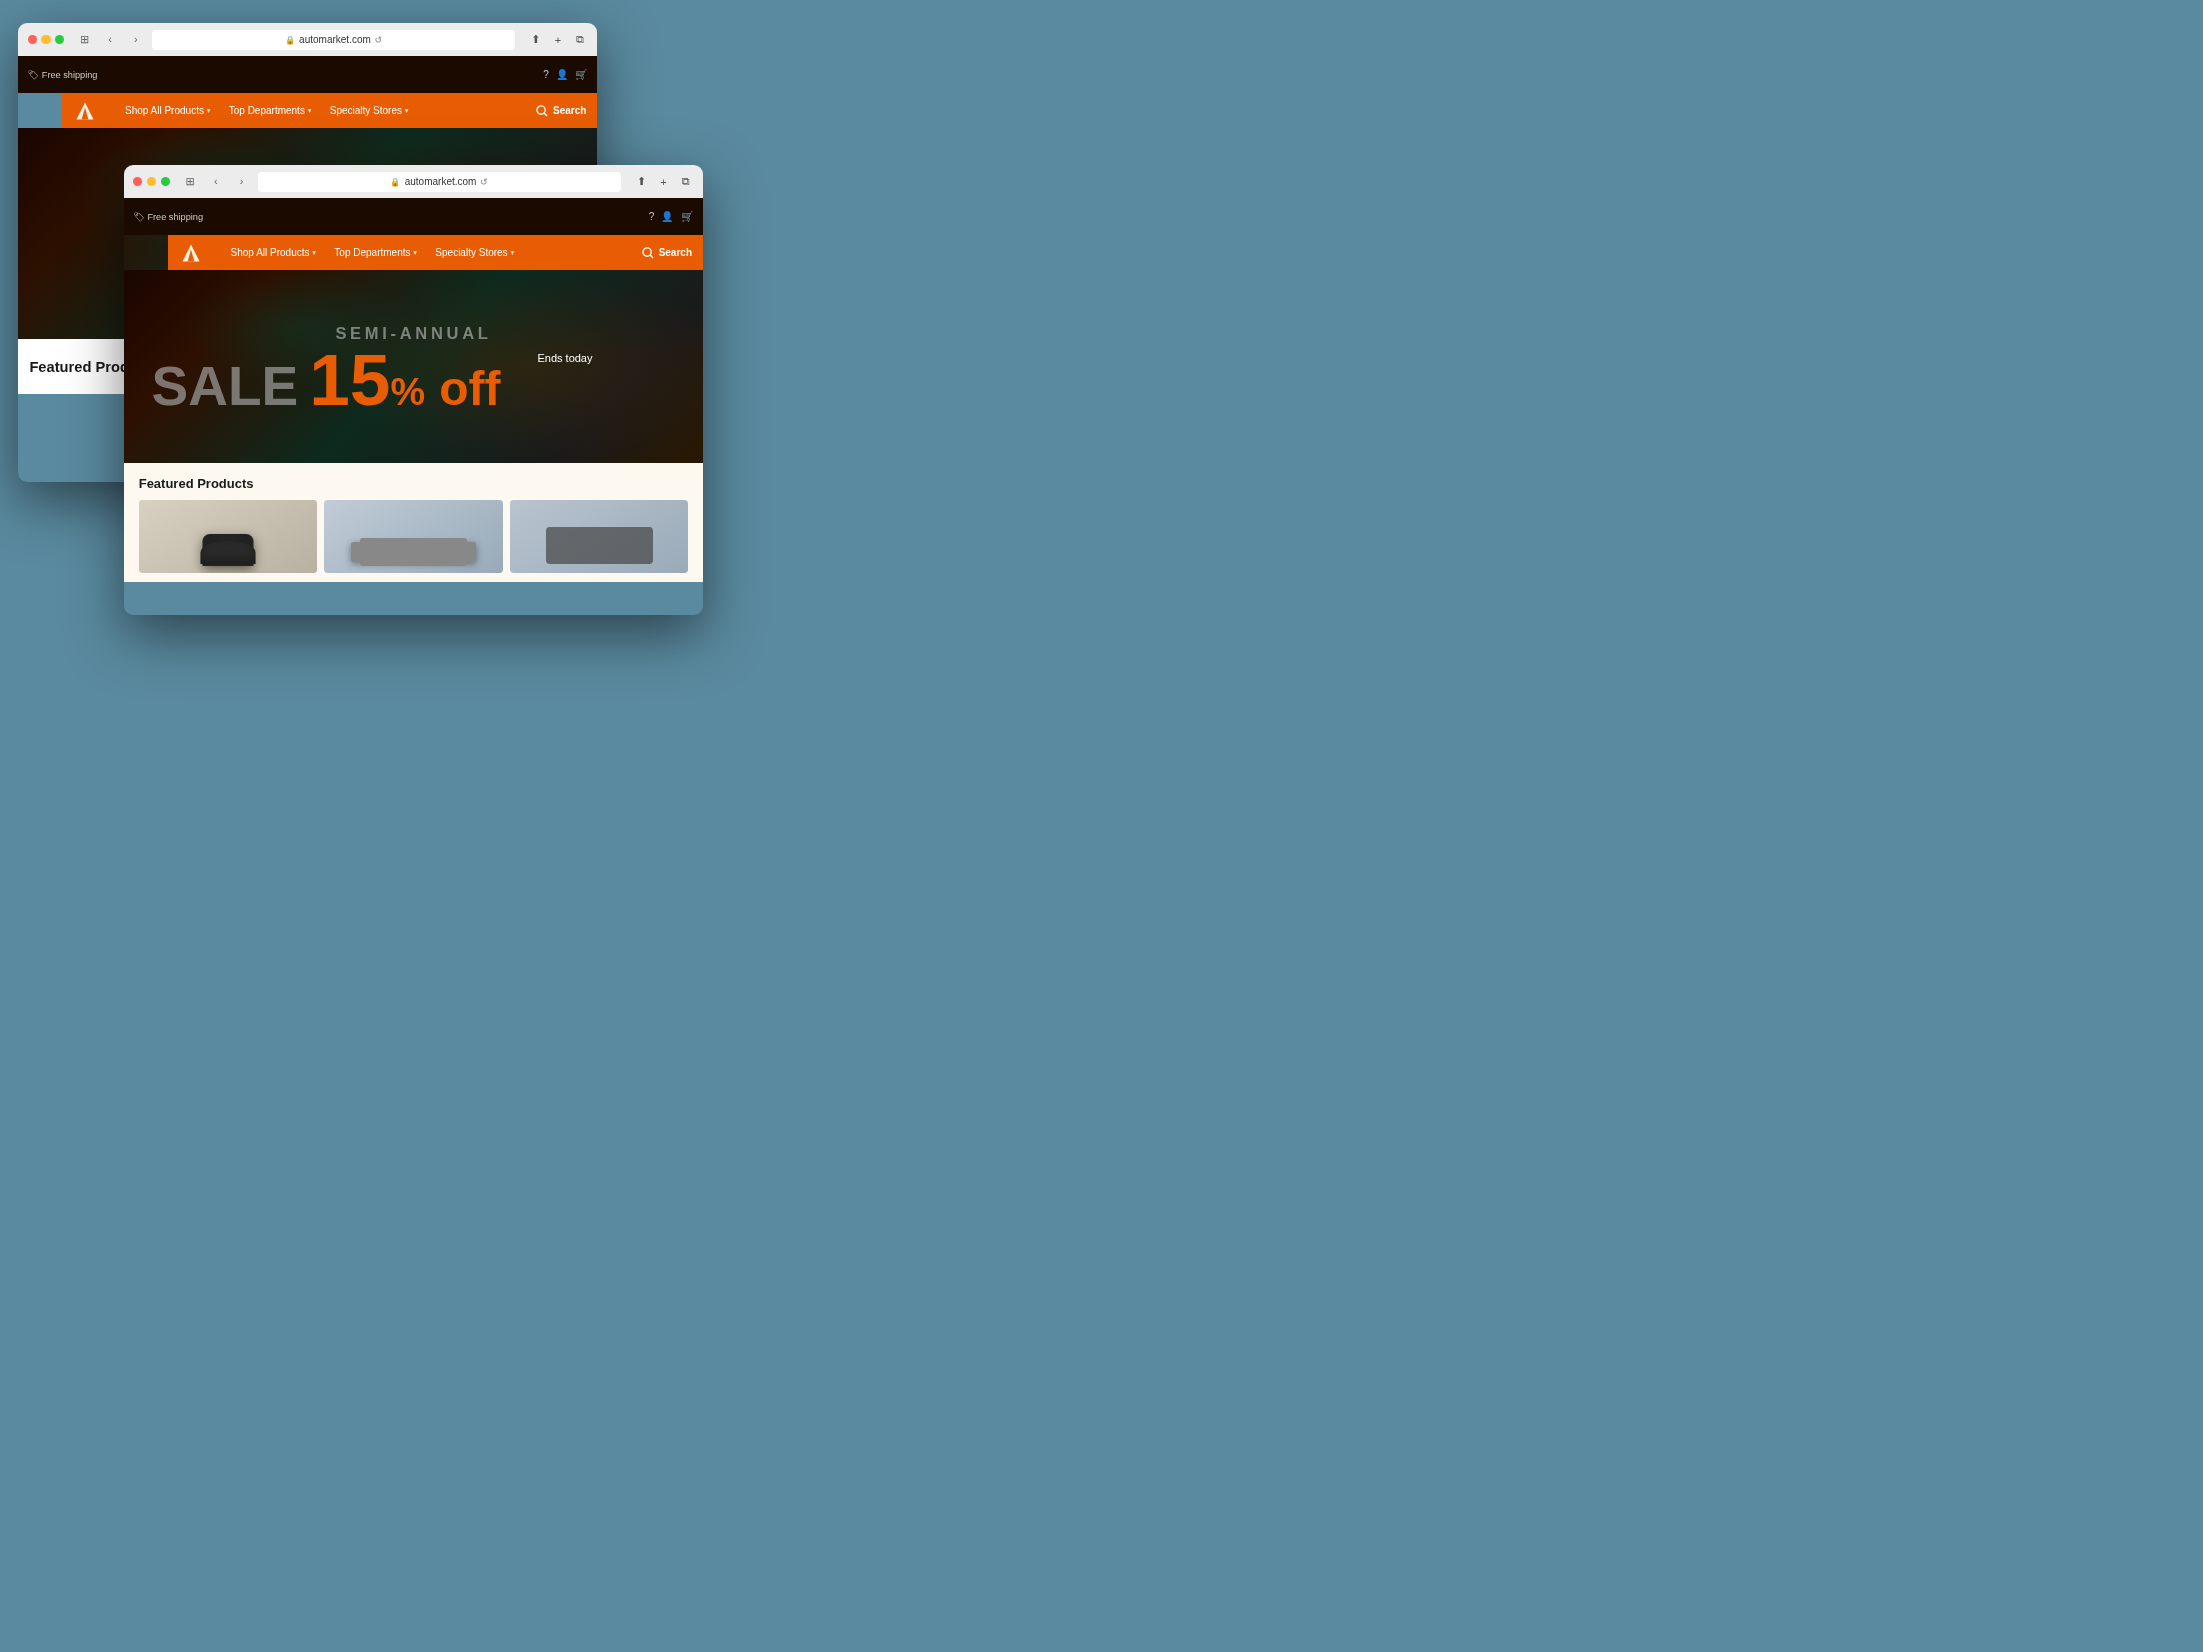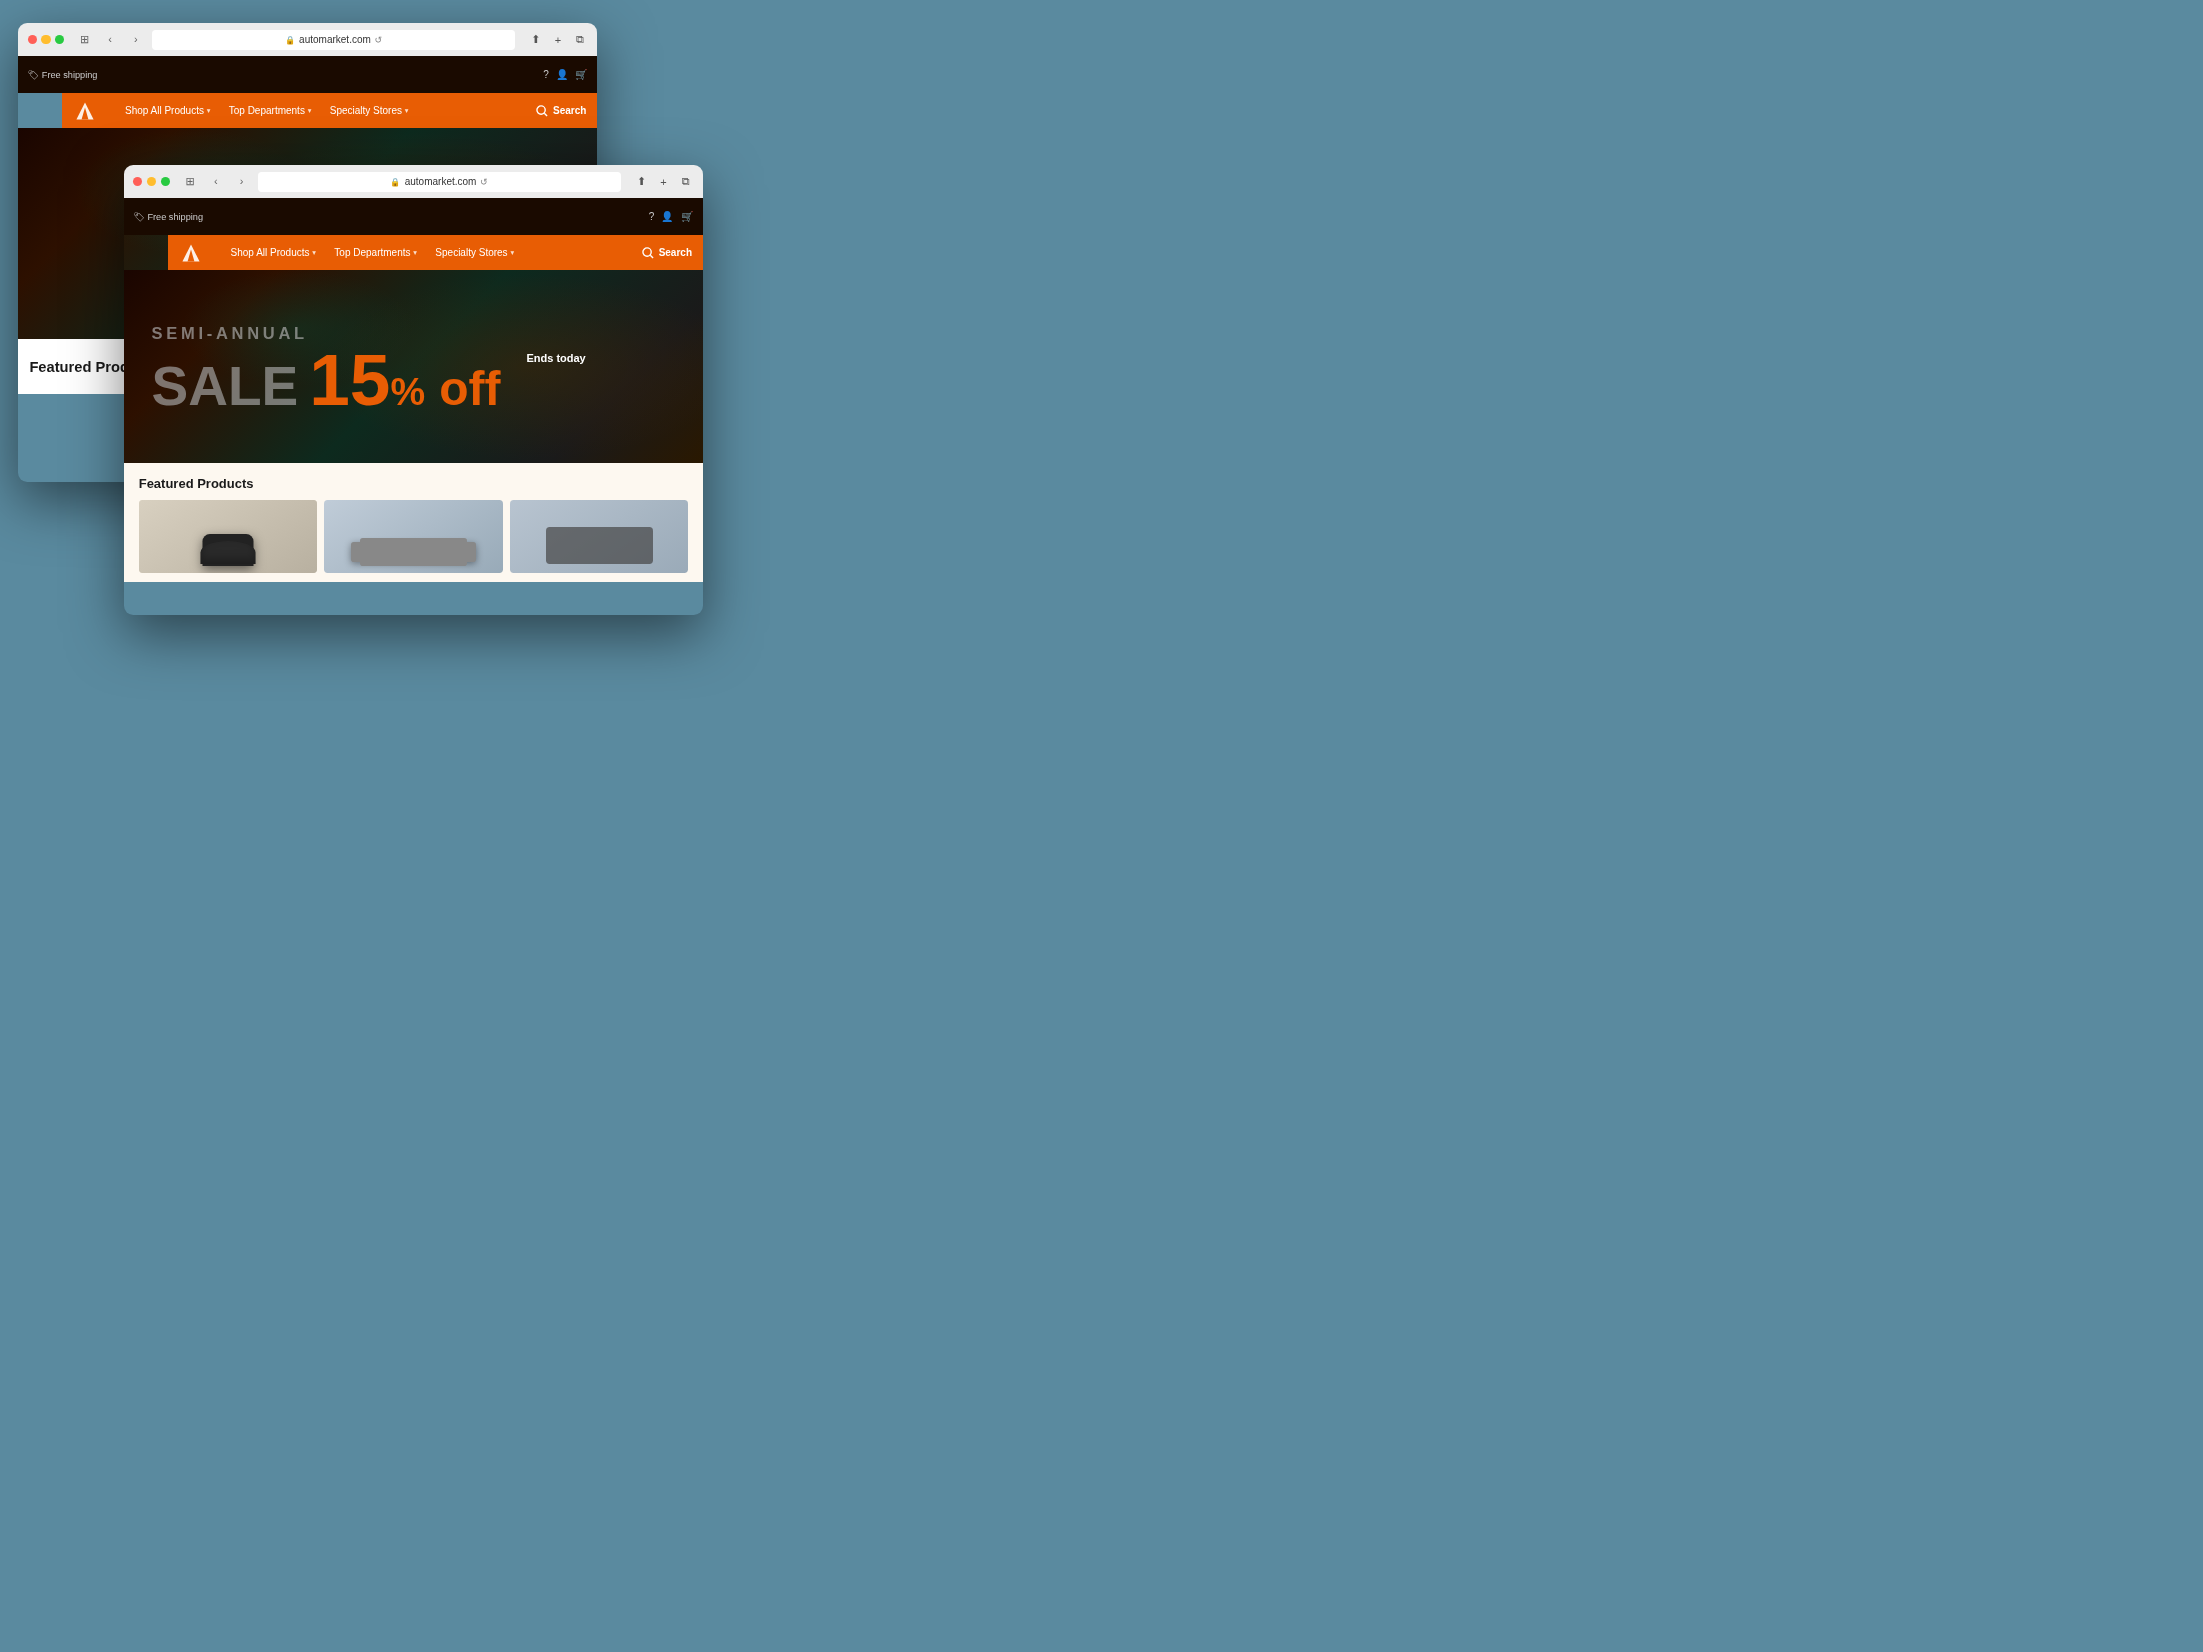--- a/index.html
+++ b/index.html
@@ -191,20 +191,21 @@
       overflow: hidden;
     }
 
     .hero-bg {
       width: 100%;
       background: linear-gradient(135deg, #1a0500 0%, #2d1000 20%, #0d2a1e 50%, #1a1a1a 80%, #2a1800 100%);
       display: flex;
       align-items: center;
       justify-content: center;
       position: relative;
+      text-align: center;
     }
 
     
     .hero-bg::before {
       content: '';
       position: absolute;
       inset: 0;
       background:
         radial-gradient(ellipse 60% 80% at 70% 50%, rgba(80,40,0,0.4) 0%, transparent 60%),
         radial-gradient(ellipse 40% 60% at 30% 30%, rgba(0,80,60,0.3) 0%, transparent 50%);
@@ -282,23 +283,23 @@
 
     .hero-off {
       font-size: 48px;
       font-weight: 900;
       color: #e85d04;
       line-height: 1;
     }
 
     .hero-ends {
       font-size: 11px;
-      font-weight: 700;
+      font-weight: 400;
       color: white;
-      margin-left: 12px;
+      margin-left: 23px;
       align-self: flex-start;
       margin-top: 9.2px;
     }
 
     
     .featured-section {
       background: #fdf8f0;
       padding: 13px 14.7px 9.2px;
     }
 

